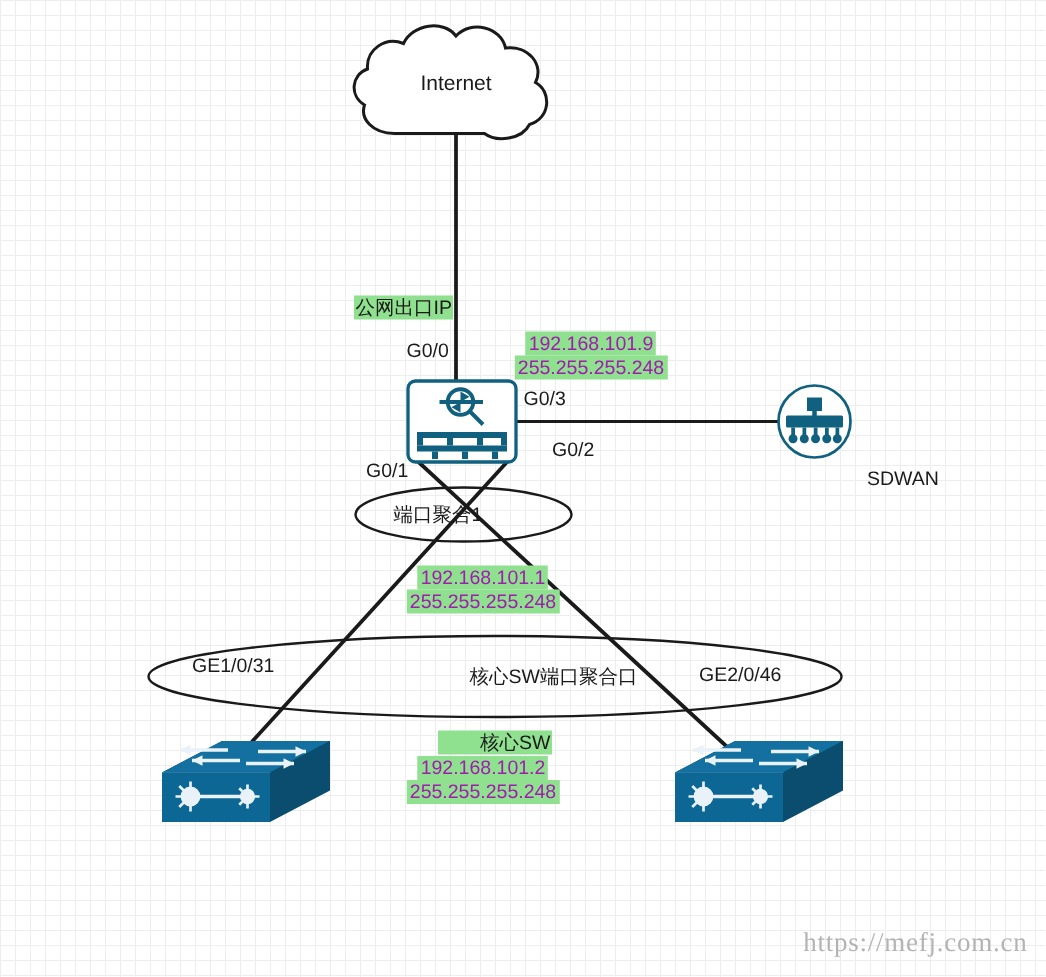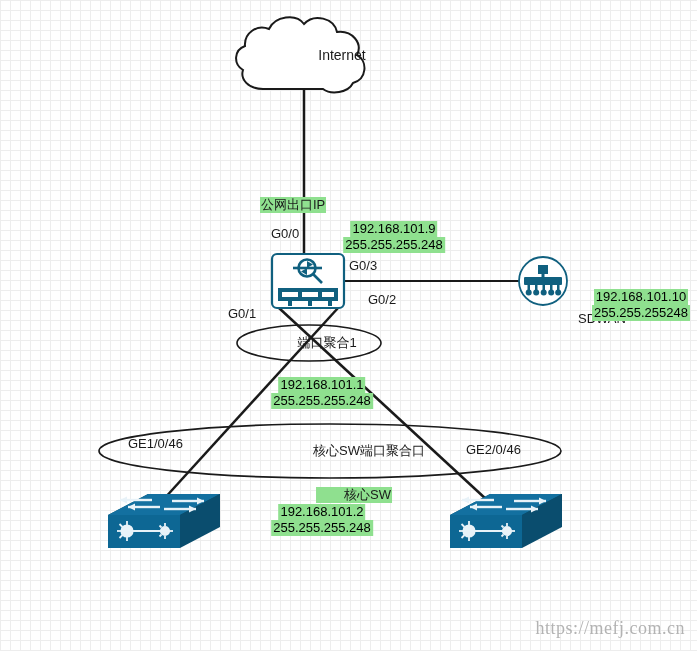--- a/index.html
+++ b/index.html
@@ -34,34 +34,33 @@
     position: absolute;
     font-family: "Liberation Sans", sans-serif;
     font-size: 13px;
     color: #1a1a1a;
     white-space: nowrap;
     line-height: 16px;
   }
   .lbl.hl {
     background: #8fe08f;
     padding: 0 1px;
-    margin-left: 24px;
   }
   .lbl.center {
     transform: translateX(-50%);
     text-align: center;
   }
   .hlblock {
     position: absolute;
     transform: translateX(-50%);
     text-align: center;
     font-family: "Liberation Sans", sans-serif;
     font-size: 13px;
     line-height: 16px;
-    color: #000000;
+    color: #a21caf;
     white-space: nowrap;
   }
   .hlblock span {
     background: #8fe08f;
     display: inline-block;
     padding: 0 2px;
   }
   .watermark {
     position: absolute;
     right: 12px;
@@ -101,21 +100,21 @@
                C 233 64 234 50 245 46
                C 244 33 257 24 269 29
                C 275 16 296 13 304 24
                C 314 13 334 18 337 32
                C 352 30 363 43 357 55
                C 368 61 367 79 353 83
                C 348 93 331 95 323 89
                Z" fill="#ffffff" stroke="#1a1a1a" stroke-width="2"></path>
     </g>
   </svg>
-  <div class="lbl center" style="left:304px; top:47px; font-size:14px;margin-left:38px;">Internet</div>
+  <div class="lbl center" style="left:304px; top:47px; font-size:14px;">Internet</div>
 
   <svg class="layer">
     <g>
       <rect x="272" y="254" width="72" height="54" rx="5" ry="5" fill="#ffffff" stroke="#10607f" stroke-width="2.2"></rect>
 
       <g stroke="#10607f" fill="none">
         <circle cx="307" cy="268" r="8.5" stroke-width="2.6"></circle>
         <line x1="313" y1="274" x2="322" y2="283" stroke-width="2.6"></line>
         <line x1="293" y1="268" x2="322" y2="268" stroke-width="2.6"></line>
         <path d="M 307 261 l 6 3.5 l -6 3.5 z" fill="#10607f" stroke="none"></path>
@@ -241,37 +240,33 @@
 
   <div class="hlblock" style="left:394px; top:221px;">
     <span>192.168.101.9</span><br>
     <span>255.255.255.248</span>
   </div>
 
   <div class="lbl" style="left:349px; top:258px;text-align:right;">G0/3</div>
 
   <div class="lbl" style="left:578px; top:271px;margin-top:40px;">SDWAN</div>
 
-  <div class="hlblock" style="left:641px; top:289px;">
-    <span>192.168.101.10</span><br>
-    <span>255.255.255248</span>
-  </div>
-
-  <div class="lbl" style="left:228px; top:306px;">G0/1</div>
+
+  <div class="lbl" style="left:244px; top:306px;">G0/1</div>
 
   <div class="lbl" style="left:368px; top:292px;">G0/2</div>
 
-  <div class="lbl center" style="left:327px; top:335px;">端口聚合1</div>
+  <div class="lbl center" style="left:292px; top:335px;">端口聚合1</div>
 
   <div class="hlblock" style="left:322px; top:377px;">
     <span>192.168.101.1</span><br>
     <span>255.255.255.248</span>
   </div>
 
-  <div class="lbl" style="left:128px; top:436px;">GE1/0/46</div>
+  <div class="lbl" style="left:128px; top:436px;">GE1/0/31</div>
 
   <div class="lbl center" style="left:330px; top:443px;margin-left:39px;">核心SW端口聚合口</div>
 
   <div class="lbl" style="left:466px; top:442px;">GE2/0/46</div>
 
   <div class="lbl center hl" style="left:330px; top:487px;padding-left:28px;">核心SW</div>
 
   <div class="hlblock" style="left:322px; top:504px;">
     <span>192.168.101.2</span><br>
     <span>255.255.255.248</span>

